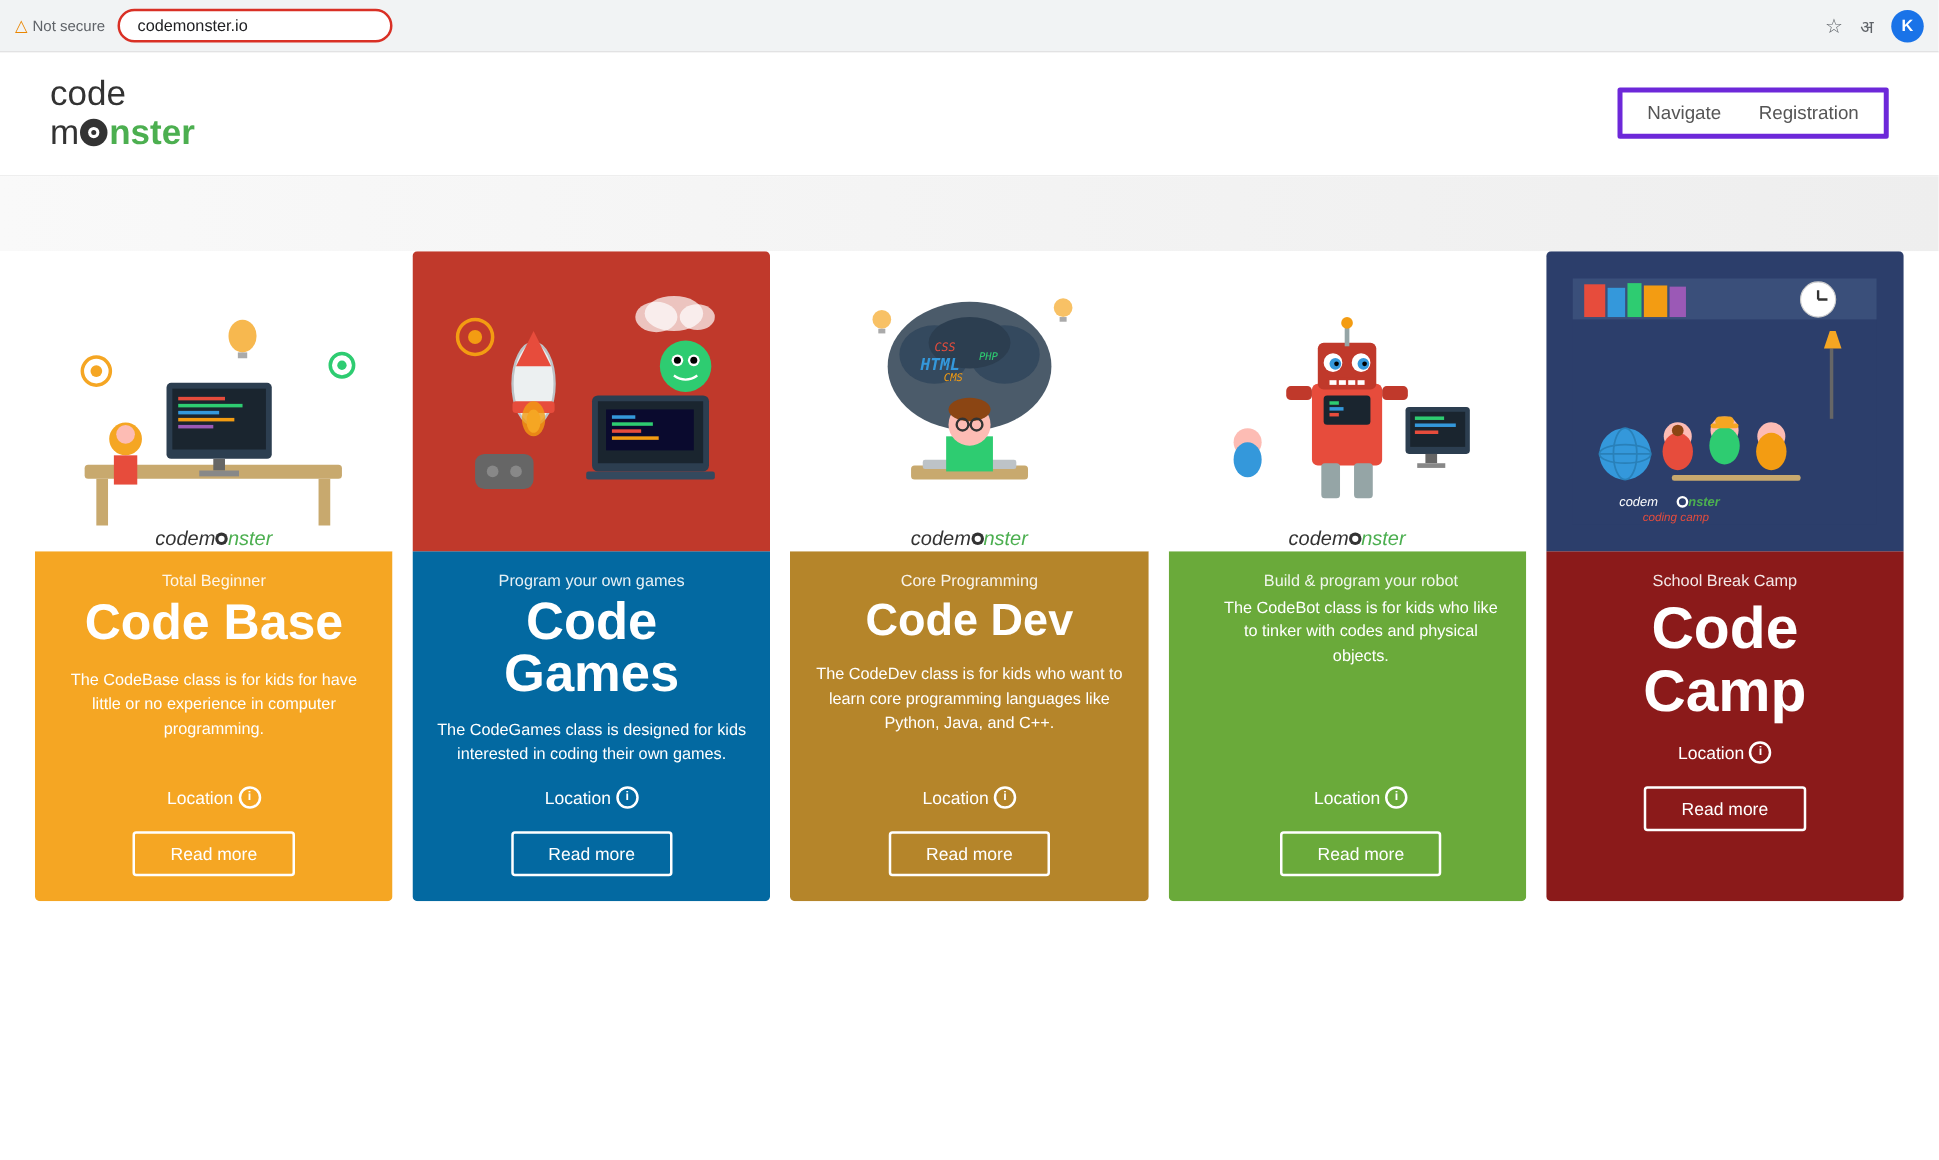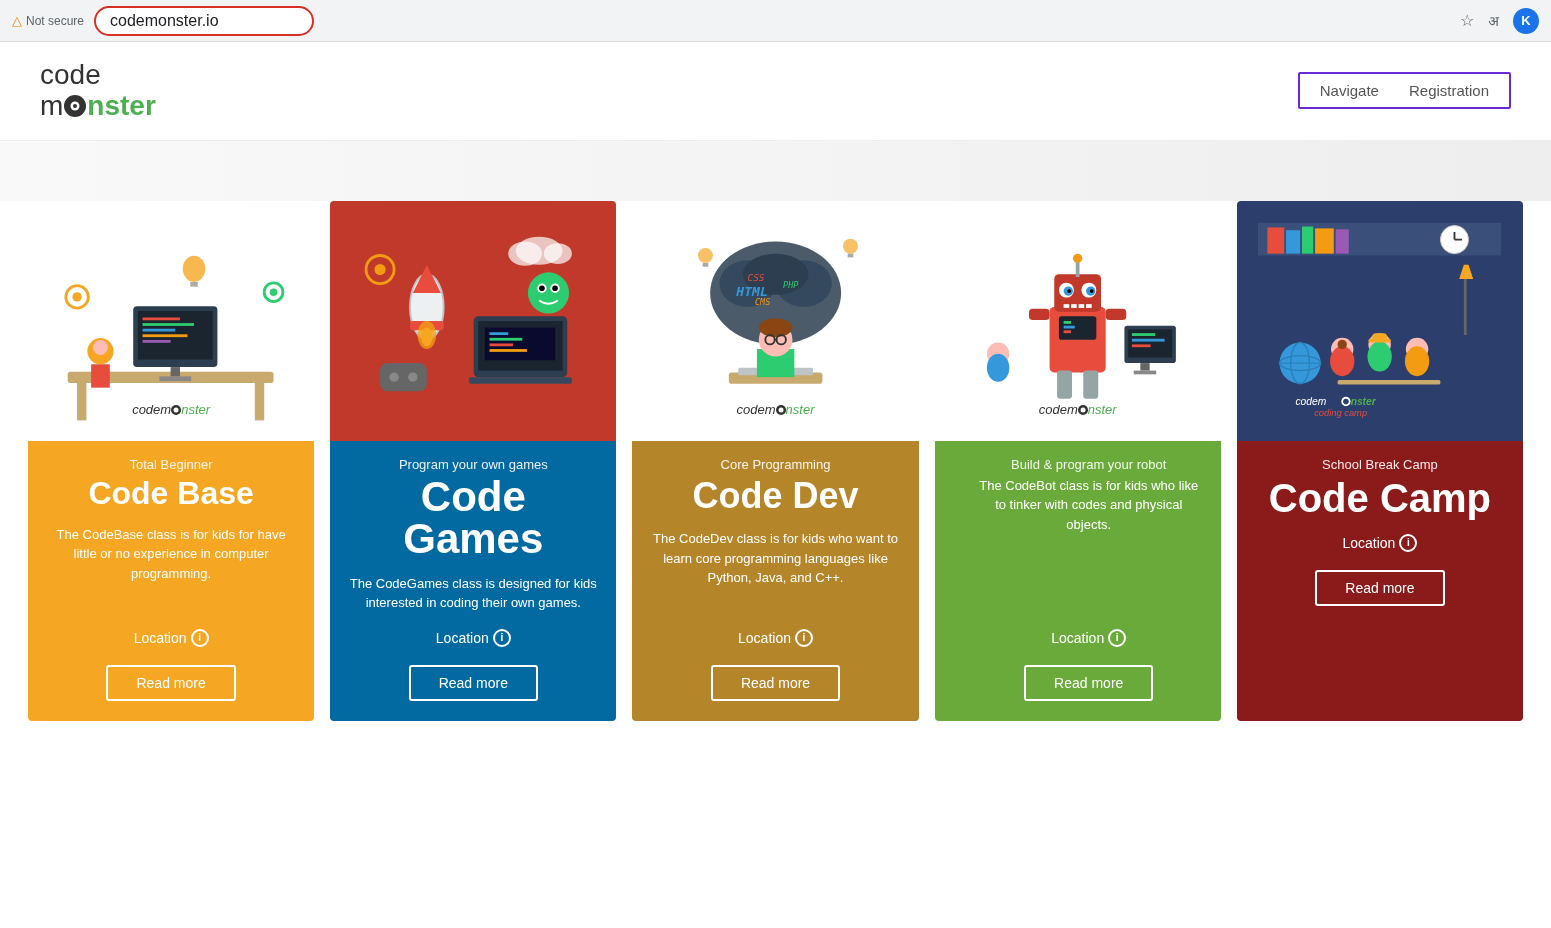--- a/index.html
+++ b/index.html
@@ -24,21 +24,21 @@
     }
     .warning-triangle {
       color: #ea8600;
       font-size: 13px;
     }
     .url-bar {
       border: 2px solid #d93025;
       border-radius: 20px;
       background: #fff;
       padding: 4px 14px;
-      font-size: 16px;
+      font-size: 13px;
       color: #202124;
       width: 220px;
       outline: none;
     }
     .browser-icons {
       margin-left: auto;
       display: flex;
       align-items: center;
       gap: 14px;
       color: #5f6368;
@@ -62,21 +62,21 @@
       align-items: center;
       justify-content: space-between;
       padding: 18px 40px;
       border-bottom: 1px solid #eee;
     }
     .logo-container {
       display: flex;
       align-items: center;
     }
     .nav-area {
-      border: 2px solid #6d28d9;
+      border: 4px solid #6d28d9;
       padding: 8px 20px;
       display: flex;
       gap: 30px;
       border-radius: 2px;
     }
     .nav-link {
       color: #555;
       text-decoration: none;
       font-size: 15px;
       cursor: pointer;
@@ -214,24 +214,24 @@
       position: relative;
     }
     .codegames-img { background: #c0392b; }
     .codedev-img { background: #fff; }
     .codebot-img { background: #fff; }
     .codecamp-img { background: #2c3e6b; }
 
     
     .card-logo {
       position: absolute;
-      bottom: 24px;
+      bottom: 0;
       left: 50%;
       transform: translateX(-50%);
-      font-size: 13px;
+      font-size: 16px;
       color: #333;
       white-space: nowrap;
     }
     .card-logo .green { color: #4caf50; }
 
     
     .illus-svg { width: 85%; height: 85%; }
   </style>
 </head>
 <body>
@@ -310,21 +310,21 @@
 
         </svg>
         <div class="card-logo">
           codem<span style="display:inline-block;width:10px;height:10px;background:#333;border-radius:50%;vertical-align:middle;position:relative;">
             <span style="position:absolute;top:50%;left:50%;transform:translate(-50%,-50%);width:5px;height:5px;background:#fff;border-radius:50%;"></span>
           </span><span class="green">nster</span>
         </div>
       </div>
       <div class="card-body" style="background:#f5a623;">
         <div class="card-subtitle">Total Beginner</div>
-        <div class="card-title" style="font-size:32px;">Code Base</div>
+        <div class="card-title" style="font-size:40px;">Code Base</div>
         <div class="card-description">The CodeBase class is for kids for have little or no experience in computer programming.</div>
         <div class="card-location">
           <span>Location</span>
           <span class="location-circle">i</span>
         </div>
         <button class="read-more-btn">Read more</button>
       </div>
     </div>
 
     <div class="card card-2">
@@ -538,21 +538,21 @@
 
           <text x="40" y="195" fill="#fff" font-size="11" font-family="Arial">codem</text>
           <circle cx="94" cy="191" r="5" fill="#fff"></circle>
           <circle cx="94" cy="191" r="3" fill="#2c3e6b"></circle>
           <text x="99" y="195" fill="#4caf50" font-size="11" font-weight="bold" font-family="Arial">nster</text>
           <text x="60" y="207" fill="#e74c3c" font-size="10" font-family="Arial">coding camp</text>
         </svg>
       </div>
       <div class="card-body" style="background:#8b1a1a;">
         <div class="card-subtitle">School Break Camp</div>
-        <div class="card-title" style="font-size:40px;">Code Camp</div>
+        <div class="card-title" style="font-size:47px;">Code Camp</div>
         <div class="card-location">
           <span>Location</span>
           <span class="location-circle">i</span>
         </div>
         <button class="read-more-btn">Read more</button>
       </div>
     </div>
 
   </div>
 

